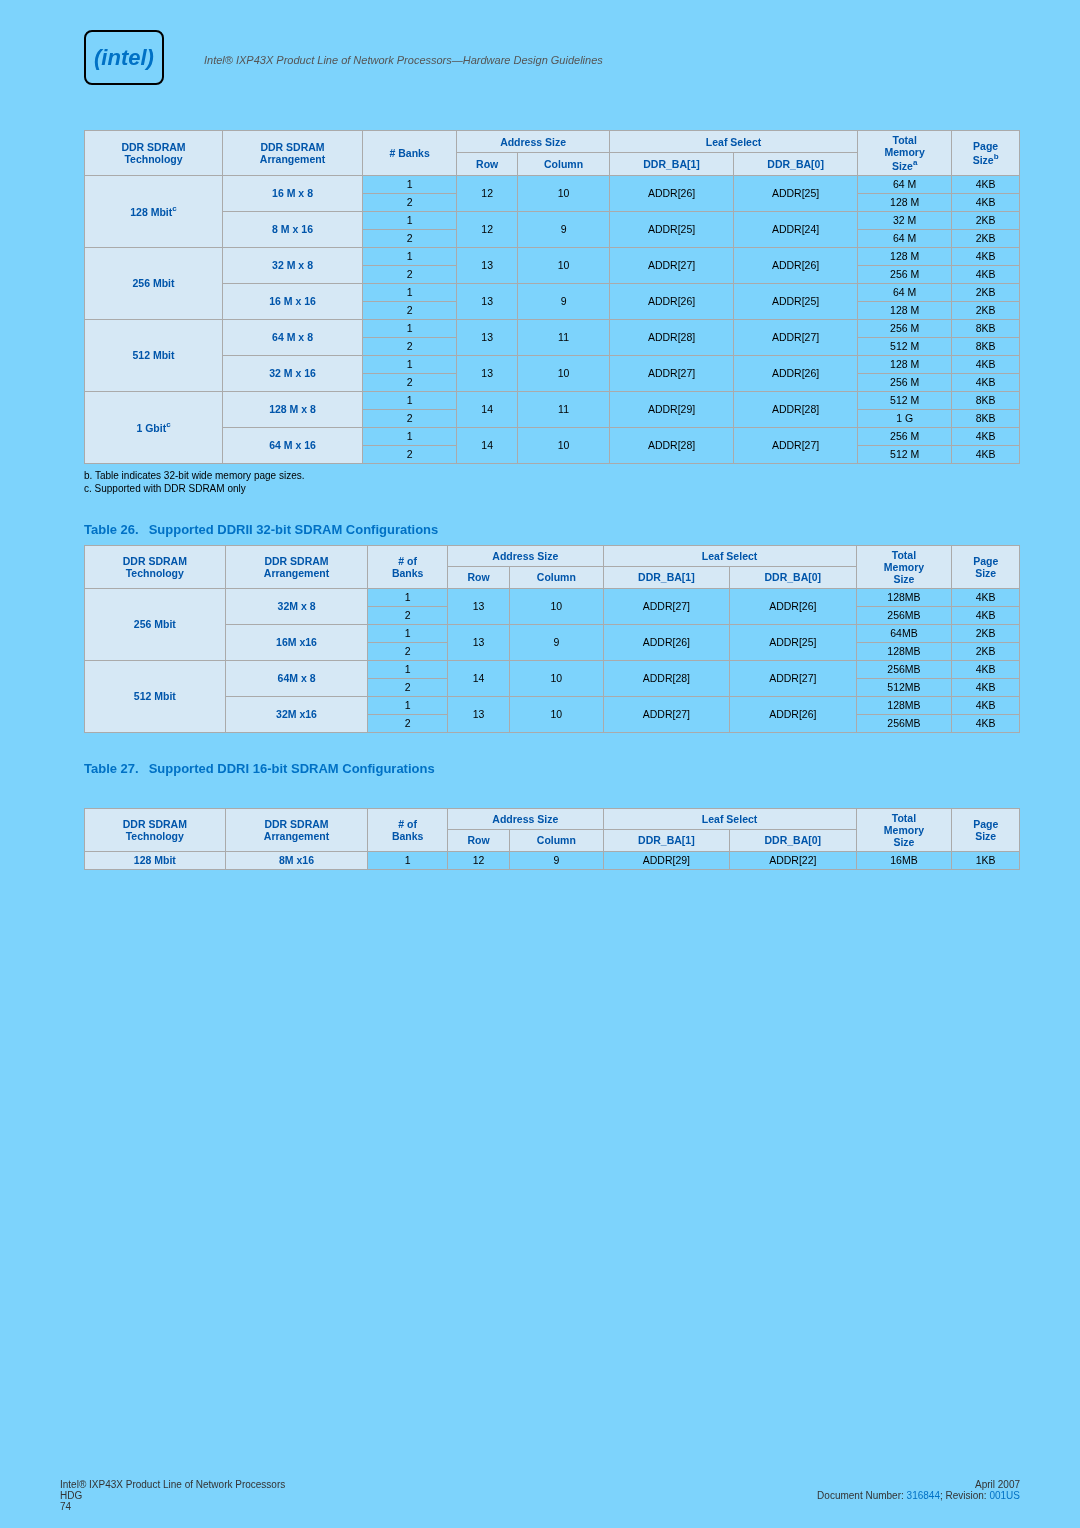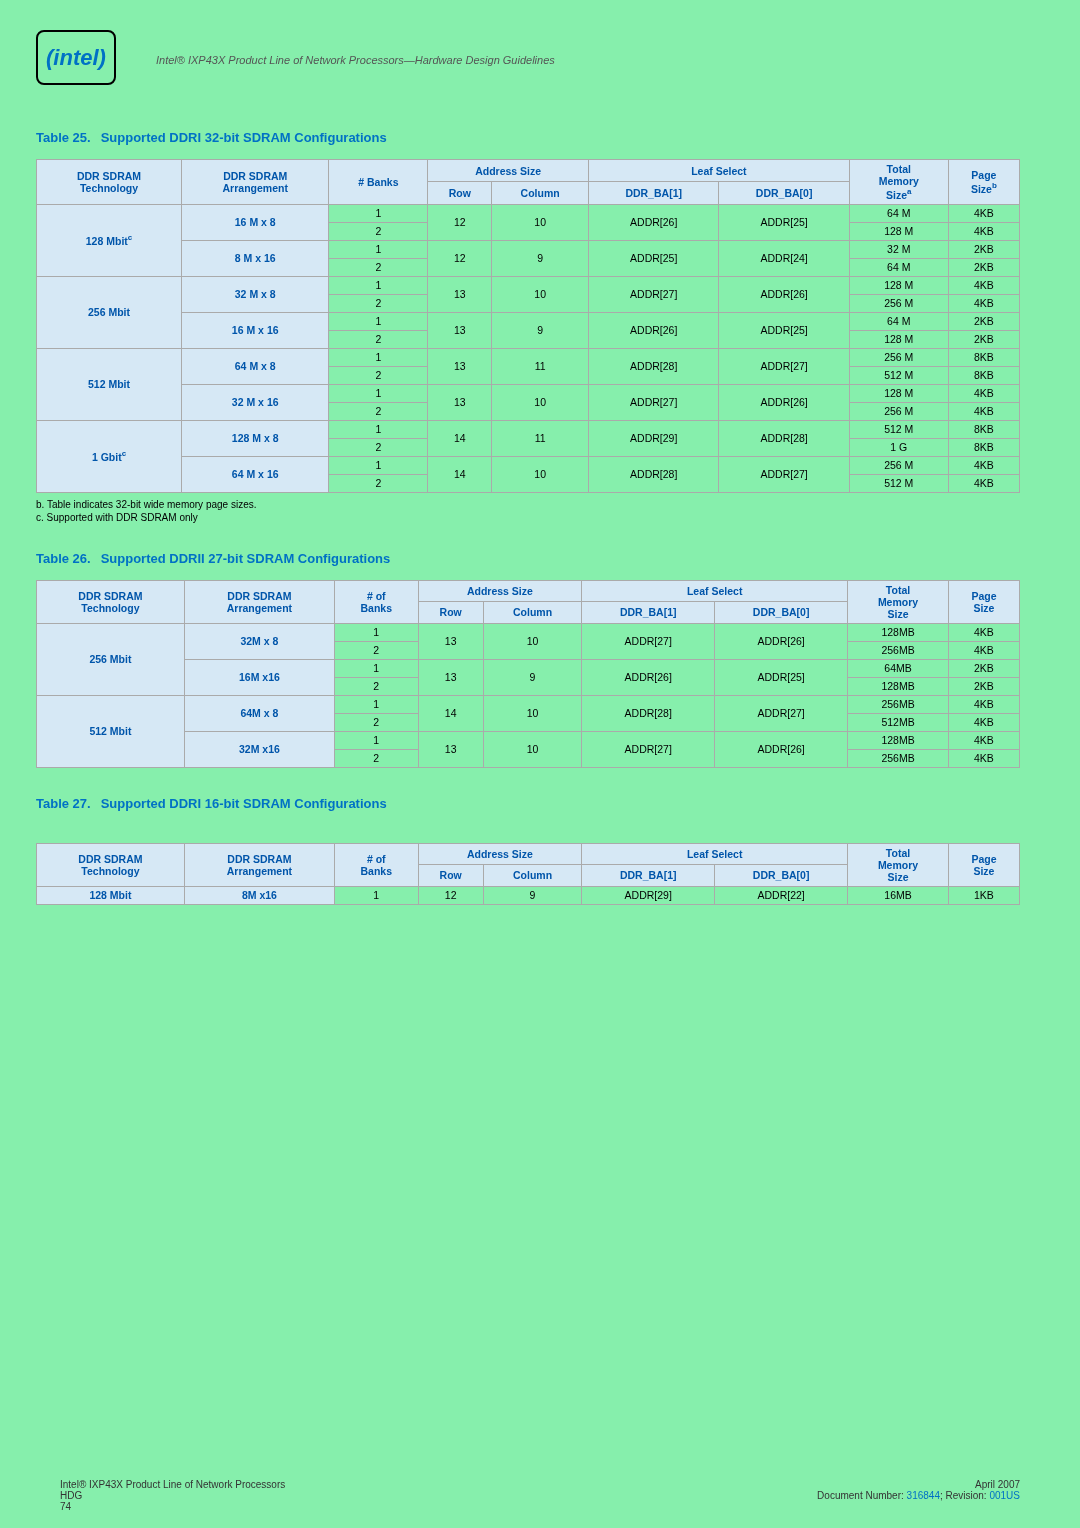--- a/index.html
+++ b/index.html
@@ -8,22 +8,22 @@
       font-size: 11px;
       background: #fff;
       color: #000;
       width: 1080px;
       min-height: 1528px;
       padding: 0;
     }
     .page {
       width: 1080px;
       min-height: 1528px;
-      background: #86efac;
-      padding: 30px 60px 40px 36px;
+      background: #7dd3fc;
+      padding: 30px 60px 40px 84px;
       position: relative;
     }
     .header {
       display: flex;
       align-items: center;
       margin-bottom: 40px;
       border-bottom: none;
     }
     .logo-container {
       width: 90px;
@@ -134,24 +134,20 @@
   <div class="header">
     <div class="logo-container">
       <div class="logo-box">
         <span>(intel)</span>
       </div>
     </div>
     <div class="header-title">Intel® IXP43X Product Line of Network Processors—Hardware Design Guidelines</div>
   </div>
 
   <div class="table-section">
-    <div style="display:flex; align-items:baseline; margin-bottom:6px;">
-      <span class="section-title" style="margin-right:10px;">Table 25.</span>
-      <span class="section-title">Supported DDRI 32-bit SDRAM Configurations</span>
-    </div>
     <table>
       <thead>
         <tr>
           <th rowspan="2">DDR SDRAM<br>Technology</th>
           <th rowspan="2">DDR SDRAM<br>Arrangement</th>
           <th rowspan="2"># Banks</th>
           <th colspan="2">Address Size</th>
           <th colspan="2">Leaf Select</th>
           <th rowspan="2">Total<br>Memory<br>Size<sup>a</sup></th>
           <th rowspan="2">Page<br>Size<sup>b</sup></th>
@@ -294,23 +290,23 @@
         </tr>
       </tbody>
     </table>
     <div class="notes">
       <p>b.   Table indicates 32-bit wide memory page sizes.</p>
       <p>c.   Supported with DDR SDRAM only</p>
     </div>
   </div>
 
   <div class="table-section">
-    <div style="display:flex; align-items:flex-end; margin-bottom:6px;">
+    <div style="display:flex; align-items:flex-end; ">
       <span class="section-title" style="margin-right:10px;">Table 26.</span>
-      <span class="section-title">Supported DDRII 27-bit SDRAM Configurations</span>
+      <span class="section-title">Supported DDRII 32-bit SDRAM Configurations</span>
     </div>
     <table>
       <thead>
         <tr>
           <th rowspan="2">DDR SDRAM<br>Technology</th>
           <th rowspan="2">DDR SDRAM<br>Arrangement</th>
           <th rowspan="2"># of<br>Banks</th>
           <th colspan="2">Address Size</th>
           <th colspan="2">Leaf Select</th>
           <th rowspan="2">Total<br>Memory<br>Size</th>

